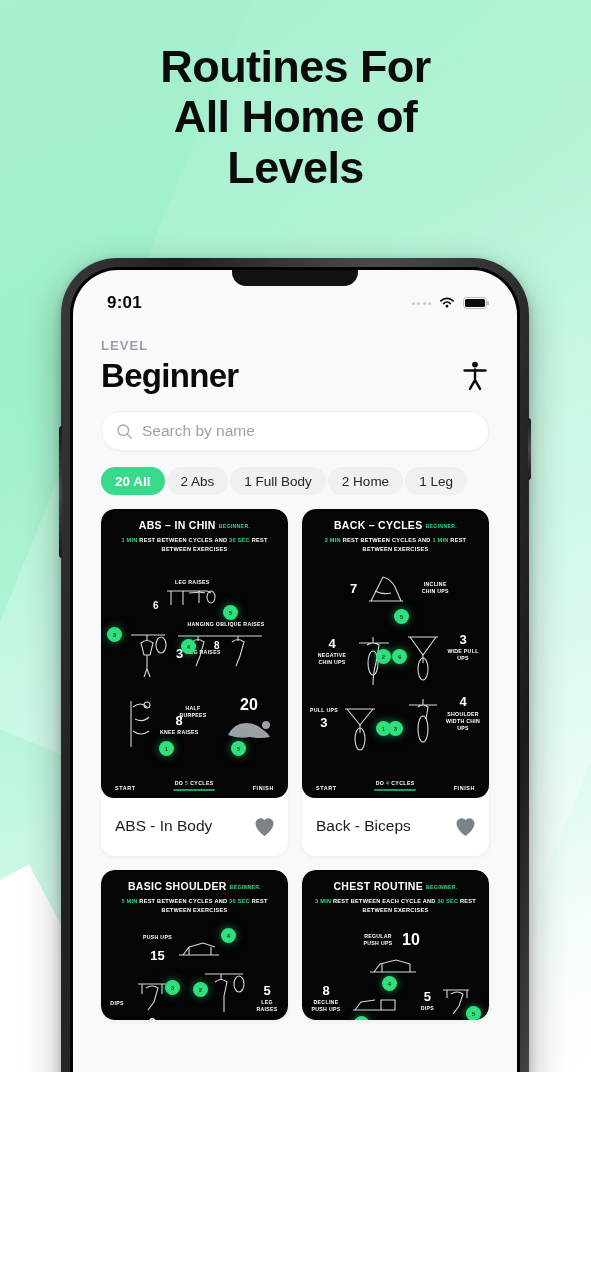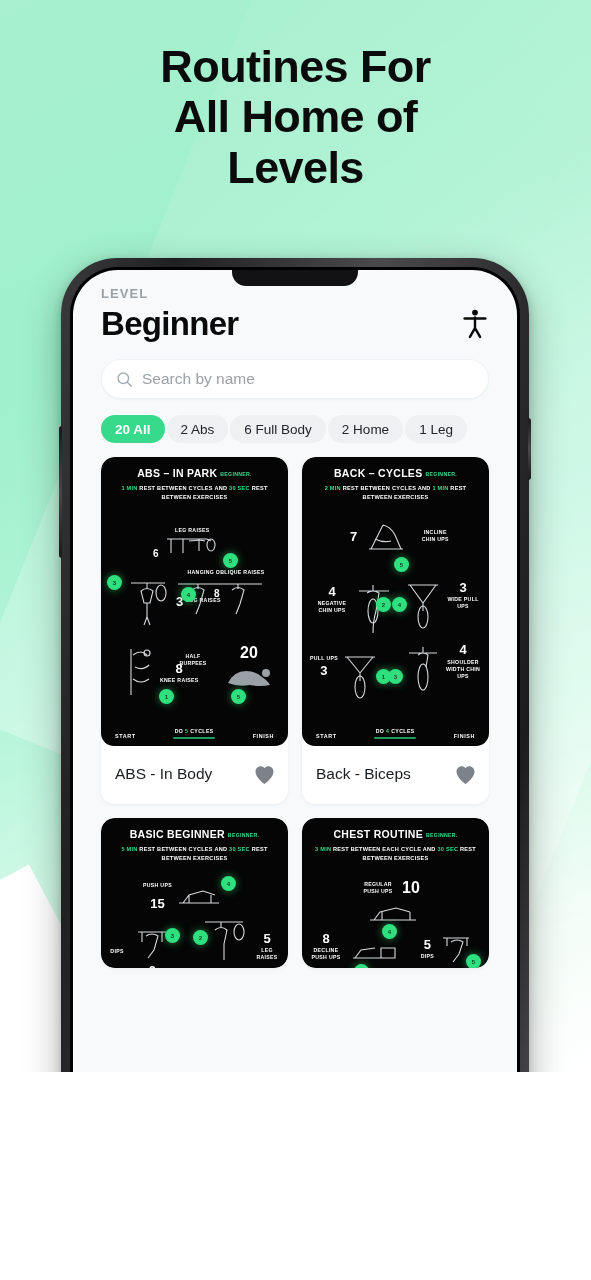--- a/index.html
+++ b/index.html
@@ -291,20 +291,39 @@
       <div>Levels</div>
     </div>
 
   <div class="phone">
     <div class="side-btn-left"></div>
     <div class="side-btn-right"></div>
     <div class="phone-inner">
       <div class="screen">
         <div class="notch"></div>
 
+        <div class="statusbar">
+          <div class="status-time">9:01</div>
+          <div class="status-right">
+            <span class="sig-dots">
+                <i></i>
+                <i></i>
+                <i></i>
+                <i></i>
+              </span>
+            <svg viewBox="0 0 20 15" width="18" height="14">
+              <path d="M10 12.6a1.55 1.55 0 1 0 0-3.1 1.55 1.55 0 0 0 0 3.1z" fill="#0a0a0a"></path>
+              <path d="M6.2 8.1a5.6 5.6 0 0 1 7.6 0" stroke="#0a0a0a" stroke-width="1.9" fill="none" stroke-linecap="round"></path>
+              <path d="M3.2 5.1a9.8 9.8 0 0 1 13.6 0" stroke="#0a0a0a" stroke-width="1.9" fill="none" stroke-linecap="round"></path>
+            </svg>
+            <span class="batt">
+                <i></i>
+              </span>
+          </div>
+        </div>
 
         <div class="app">
           <div class="level-label">LEVEL</div>
           <div class="title-row">
             <div class="page-title">Beginner</div>
             <svg class="a11y-icon" viewBox="0 0 24 26">
               <circle cx="12" cy="3.1" r="2.5" fill="currentColor"></circle>
               <path d="M3 8.2h18" stroke="currentColor" stroke-width="2.1" stroke-linecap="round"></path>
               <path d="M12 7.4v9.2M12 16.6l-4.4 7.6M12 16.6l4.4 7.6" stroke="currentColor" stroke-width="2.1" stroke-linecap="round" fill="none"></path>
             </svg>
@@ -314,31 +333,31 @@
             <svg viewBox="0 0 20 20">
               <circle cx="8.6" cy="8.6" r="6.2" stroke="currentColor" stroke-width="1.7" fill="none"></circle>
               <path d="M13.3 13.3 18 18" stroke="currentColor" stroke-width="1.7" stroke-linecap="round"></path>
             </svg>
             <input type="text" id="search-input" placeholder="Search by name" style="">
           </div>
 
           <div class="chips" id="chips">
               <div class="chip active">20 All</div>
               <div class="chip">2 Abs</div>
-              <div class="chip">6 Full Body</div>
+              <div class="chip">1 Full Body</div>
               <div class="chip">2 Home</div>
               <div class="chip">1 Leg</div>
             </div>
 
           <div class="grid">
 
             <div class="card">
               <div class="poster">
                 <div class="p-title">
-                  <span>ABS – IN PARK</span><span class="badge">BEGINNER.</span>
+                  <span>ABS – IN CHIN</span><span class="badge">BEGINNER.</span>
                 </div>
                 <div class="p-sub">
                   <b>1 MIN</b><span> REST BETWEEN CYCLES AND </span><b>30 SEC</b><span> REST BETWEEN EXERCISES</span>
                 </div>
 
                 <div class="ex" style="top:72px; left:52px; display:flex; align-items:flex-end; gap:4px;">
                   <div class="ex-reps sm">6</div>
                   <svg width="58" height="30" viewBox="0 0 58 30">
                     <path class="fig" d="M4 10h40M8 10v14M20 10v14M36 10v12M44 10l4 2M26 12c6 0 12-2 16 0"></path>
                     <ellipse class="fig" cx="48" cy="16" rx="4" ry="6"></ellipse>
@@ -486,21 +505,21 @@
                 <div class="card-name">Back - Biceps</div>
                 <svg class="heart" viewBox="0 0 24 22">
                   <path d="M12 21S2.6 14.6 2.6 8.2C2.6 4.8 5.1 2.4 8.2 2.4c2.1 0 3.2 1.1 3.8 2 .6-.9 1.7-2 3.8-2 3.1 0 5.6 2.4 5.6 5.8C21.4 14.6 12 21 12 21z" fill="currentColor"></path>
                 </svg>
               </div>
             </div>
 
             <div class="card">
               <div class="poster short">
                 <div class="p-title">
-                  <span>BASIC BEGINNER</span><span class="badge">BEGINNER.</span>
+                  <span>BASIC SHOULDER</span><span class="badge">BEGINNER.</span>
                 </div>
                 <div class="p-sub">
                   <b>5 MIN</b><span> REST BETWEEN CYCLES AND </span><b>30 SEC</b><span> REST BETWEEN EXERCISES</span>
                 </div>
 
                 <div class="ex" style="top:64px; left:42px; display:flex; align-items:center; gap:3px;">
                   <div style="text-align:center;">
                     <div class="ex-name">PUSH UPS</div>
                     <div class="ex-reps" style="margin-top:8px;">15</div>
                   </div>

